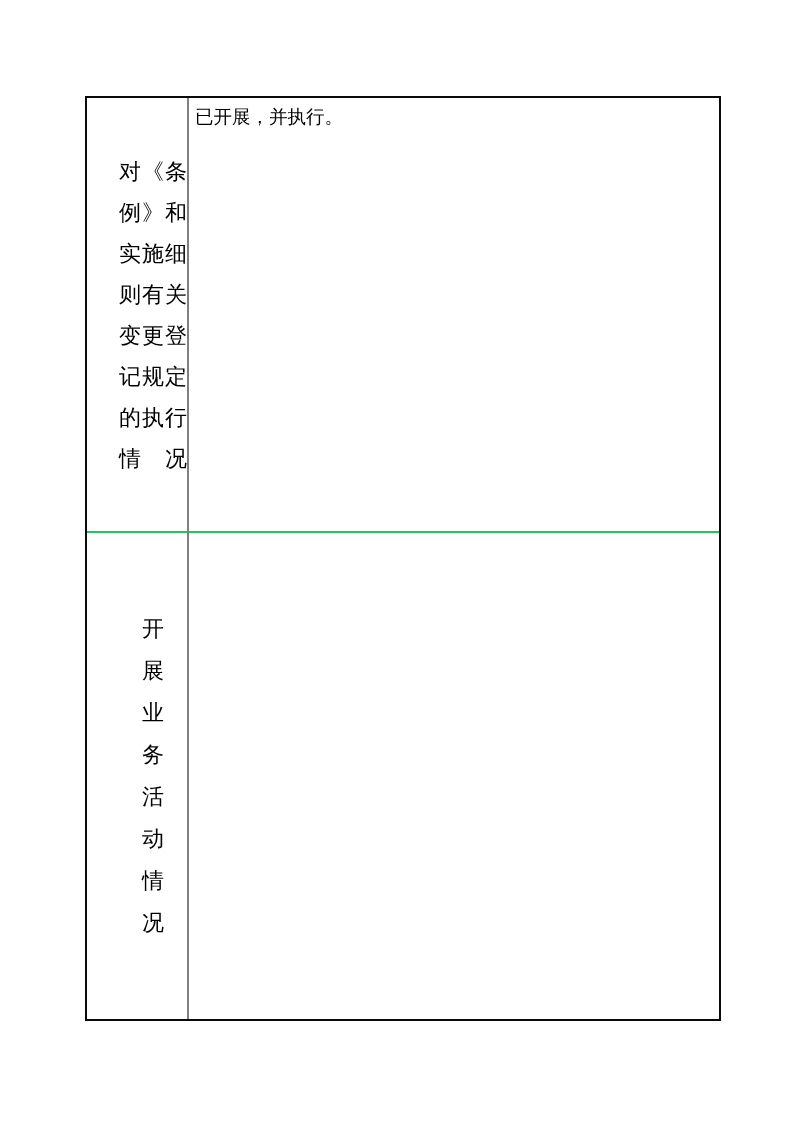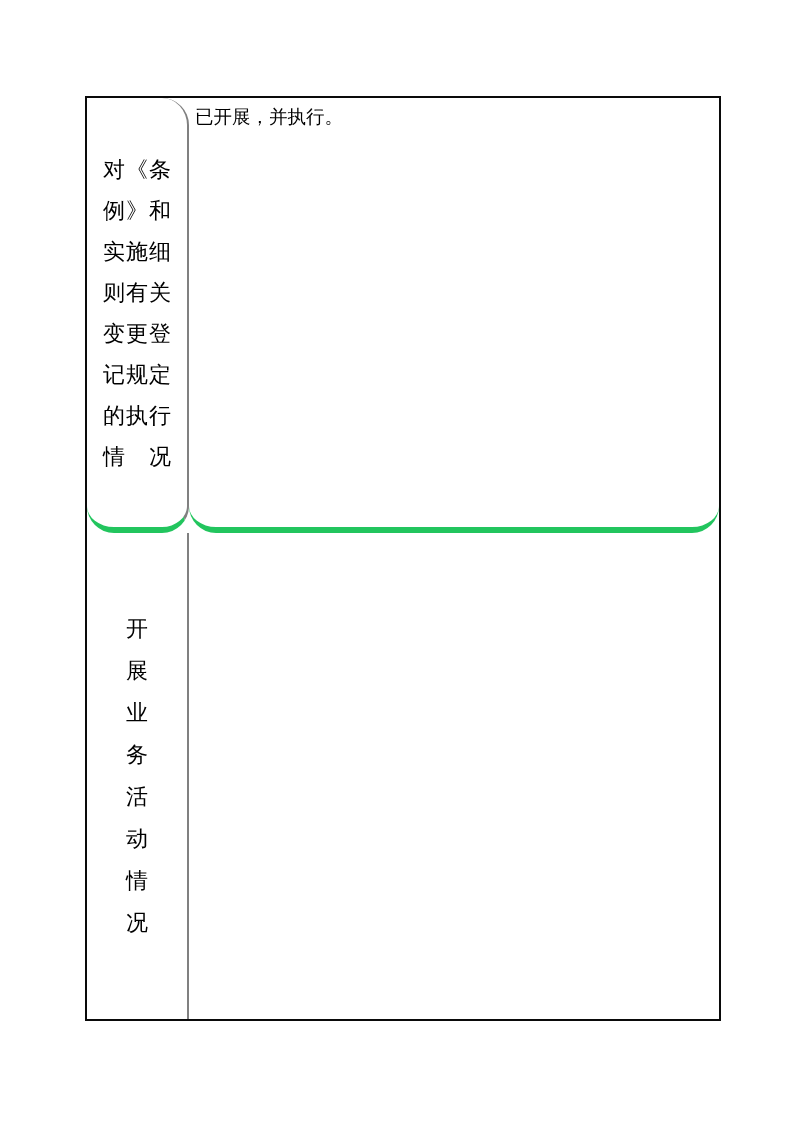--- a/index.html
+++ b/index.html
@@ -27,24 +27,24 @@
     display: grid;
     grid-template-columns: 102px 1fr;
     grid-template-rows: 435px 1fr;
     background: #ffffff;
   }
   .cell { overflow: hidden; }
   .header-cell {
     border-right: 2px solid #808080;
     display: flex;
     flex-direction: column;
-    align-items: center;
+    align-items: flex-end;
     justify-content: center;
   }
-  .row-first { border-bottom: 6px solid #22c55e; border-radius: 27px; }
+  .row-first { border-bottom: 2px solid #22c55e; }
   .vline {
     width: 68px;
     font-size: 22px;
     line-height: 41px;
     text-align: justify;
     text-align-last: justify;
     letter-spacing: 0;
     white-space: nowrap;
     color: #000000;
   }

